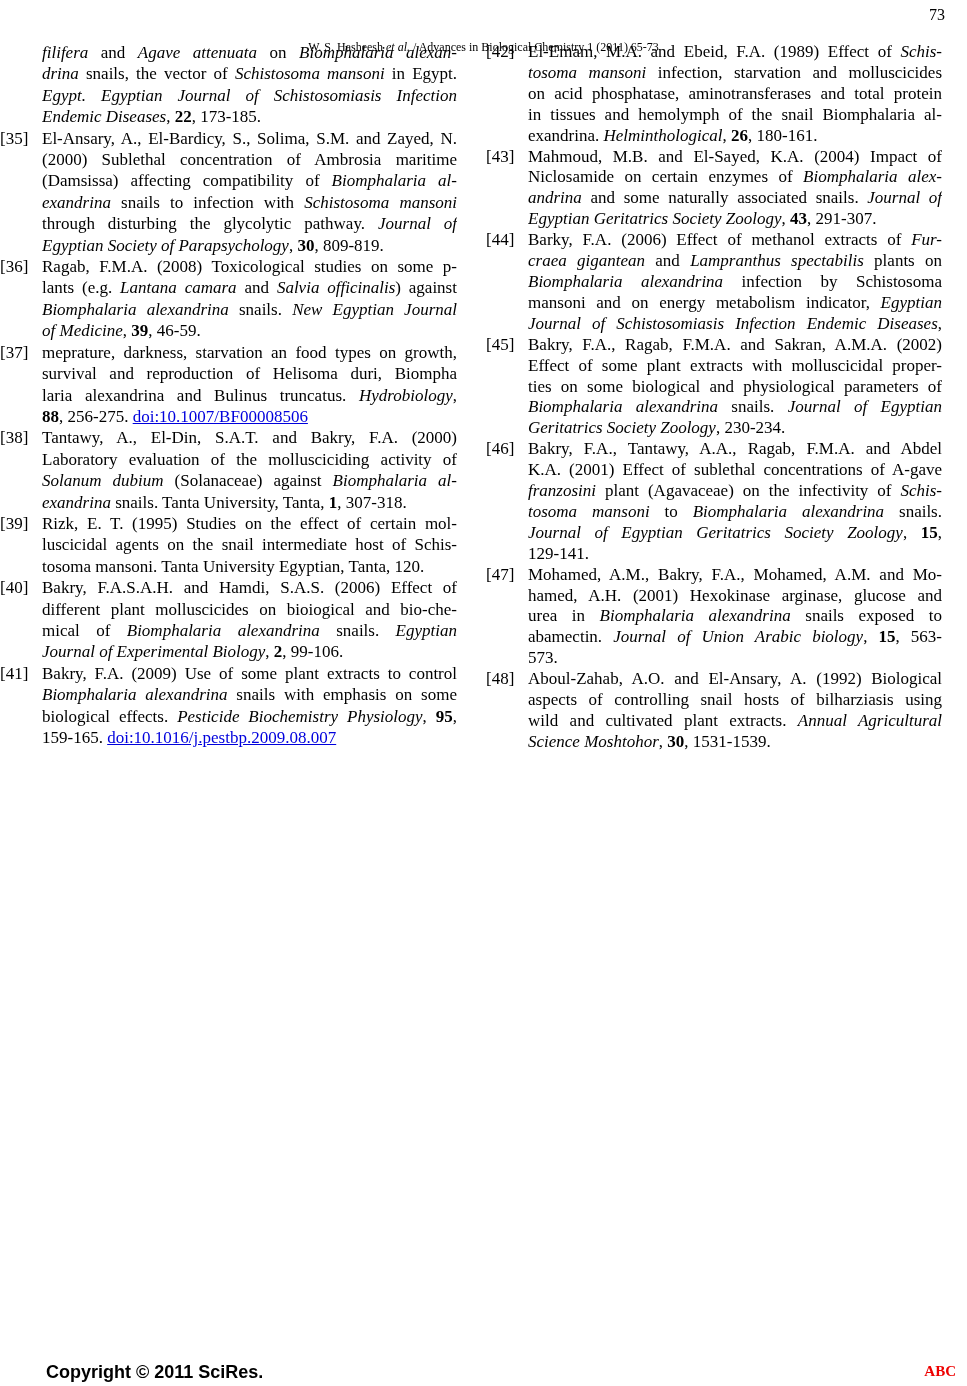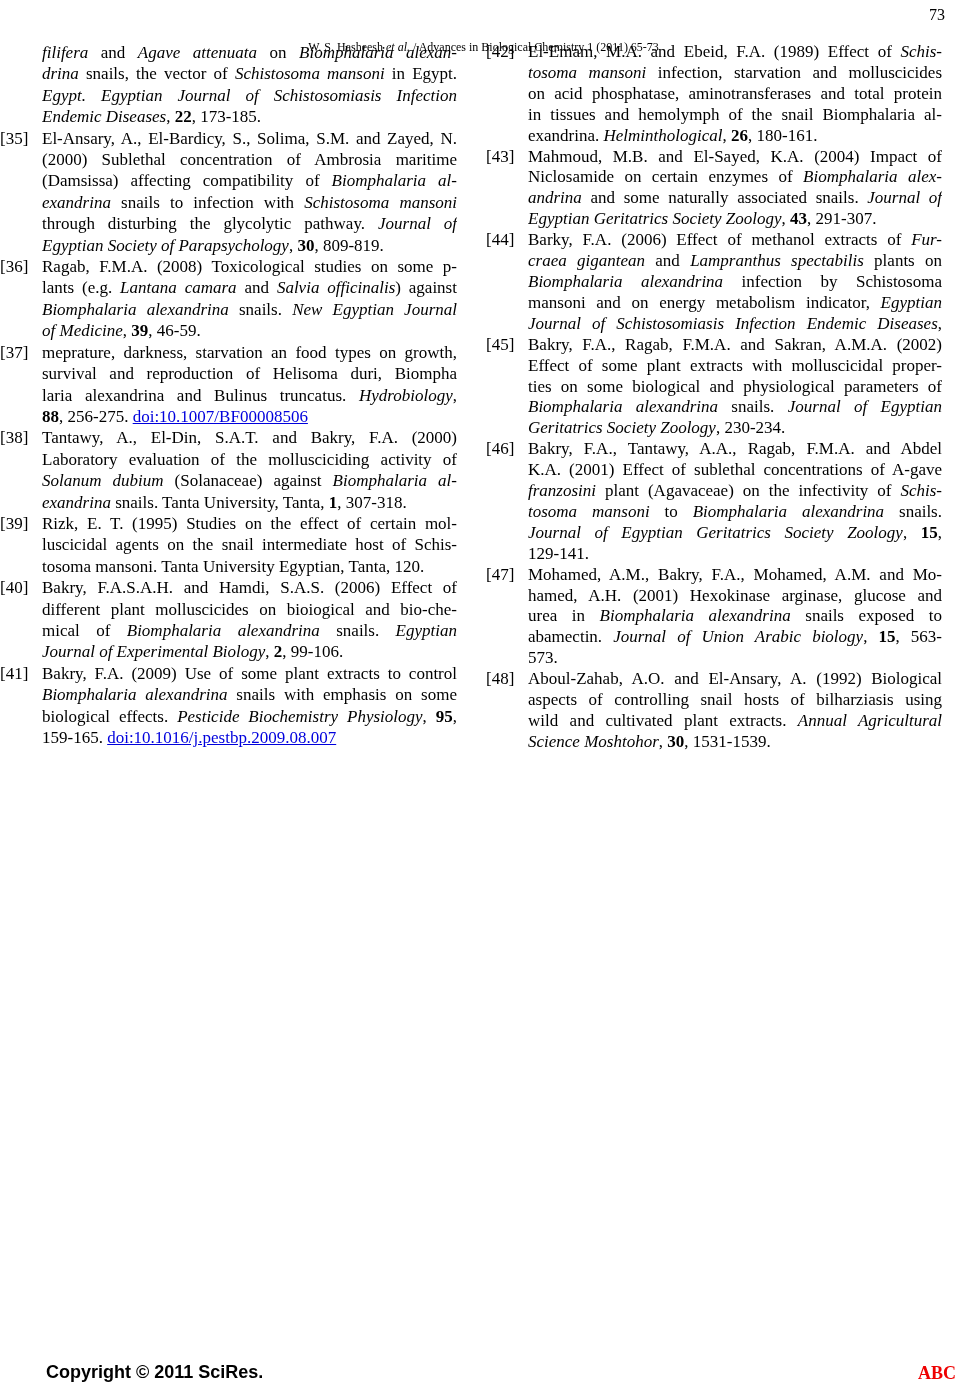--- a/index.html
+++ b/index.html
@@ -30,21 +30,21 @@
   .ln.last{text-align-last:left;}
   .it{font-style:italic;}
   .bd{font-weight:bold;}
   .lk{color:#0000dd;text-decoration:underline;cursor:pointer;}
   .footer-copyright{
     position:absolute;left:2px;top:1362px;
     font-family:"Liberation Sans", sans-serif;font-weight:bold;font-size:18px;margin-left:44px;
   }
   .footer-logo{
     position:absolute;right:11px;top:1363px;
-    font-family:"Liberation Serif", serif;font-weight:bold;font-size:18px;
+    font-family:"Liberation Serif", serif;font-weight:bold;font-size:15px;
     color:#ee0000;
   }
 </style>
 </head>
 <body>
 
 <div class="page">
 
   <div class="running-head"><span>W. S. Hasheesh </span><span class="it">et al.</span><span> / Advances in Biological Chemistry 1 (2011) 65-73</span></div>
 

